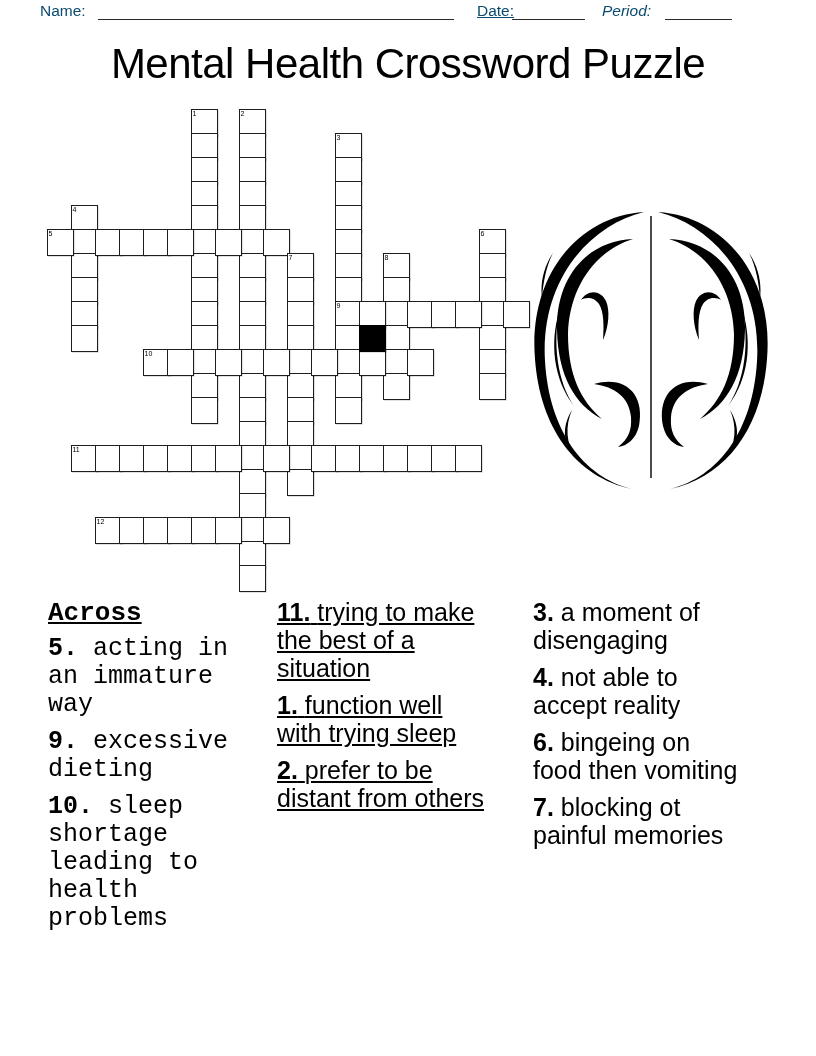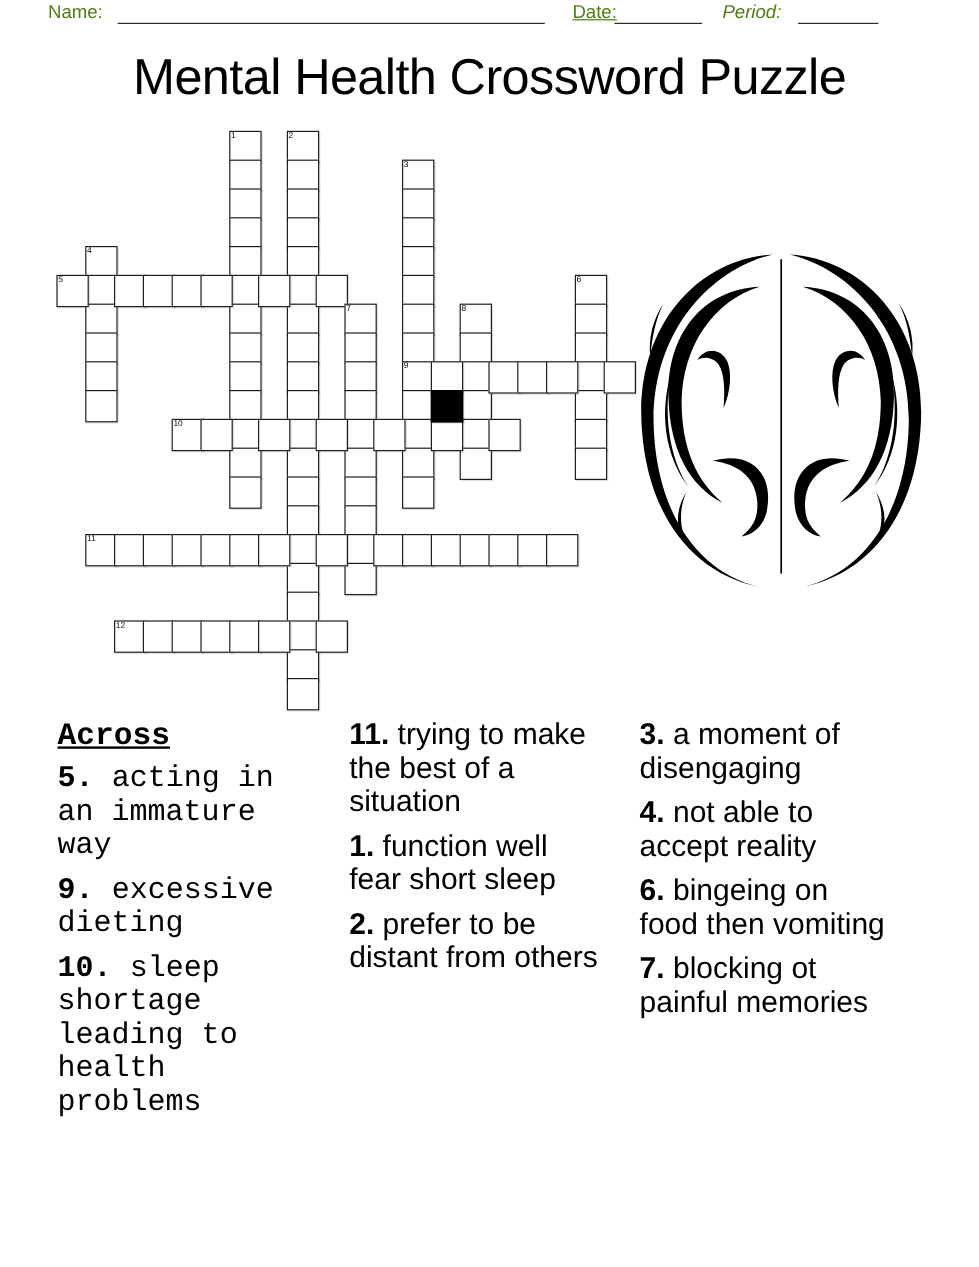--- a/index.html
+++ b/index.html
@@ -2,21 +2,21 @@
 <html><head>
 <meta charset="utf-8">
 <style>
   html,body { margin:0; padding:0; background:#888; }
   .page {
     position:relative; width:816px; height:1056px; margin:0 auto;
     background:#ffffff; overflow:hidden;
     font-family:"Liberation Sans", sans-serif; color:#000;
   }
   
-  .hdr-label { position:absolute; font-size:15.5px; line-height:18px; color:#4d7c0f; }
+  .hdr-label { position:absolute; font-size:15.5px; line-height:18px; color:#0c4a6e; }
   .blank-line { position:absolute; height:17px; border-bottom:1.6px solid #2a2a2a; }
   #name-label   { left:40px;  top:2px; }
   #name-line    { left:98px;  top:2px; width:356px; }
   #date-label   { left:477px; top:2px;text-decoration:underline; }
   #date-line    { left:512px; top:2px; width:73px; }
   #period-label { left:602px; top:2px;font-style:italic; }
   #period-line  { left:665px; top:2px; width:67px; }
 
   .title {
     position:absolute; left:0; right:0; top:40px; margin:0;
@@ -35,21 +35,21 @@
     position:absolute; top:-1px; left:1px;
     font-size:7px; line-height:9px; color:#000;
   }
 
   
   #brain { position:absolute; left:532px; top:208px; }
 
   
   .clues-col { position:absolute; top:598px; font-size:25px; line-height:28px; }
   #clues-col-1 { left:48px;  width:206px;font-family:Liberation Mono, monospace; }
-  #clues-col-2 { left:291px; width:208px; }
+  #clues-col-2 { left:277px; width:208px;text-decoration:underline; }
   #clues-col-3 { left:533px; width:209px; }
   .clue-head {
     font-size:26px; line-height:30px; margin:0 0 7px 0; font-weight:bold;
     text-decoration:underline; text-decoration-thickness:2px; text-underline-offset:2px;
   }
   p.clue { margin:0 0 9px 0; }
   p.clue b { font-weight:bold; }
 </style>
 </head>
 <body>
@@ -234,21 +234,21 @@
   </svg>
 
   <div class="clues-col" id="clues-col-1">
       <h2 class="clue-head">Across</h2>
       <p class="clue"><b>5.</b> <span>acting in an immature way</span></p>
       <p class="clue"><b>9.</b> <span>excessive dieting</span></p>
       <p class="clue"><b>10.</b> <span>sleep shortage leading to health problems</span></p>
     </div>
   <div class="clues-col" id="clues-col-2">
       <p class="clue"><b>11.</b> <span>trying to make the best of a situation</span></p>
-      <p class="clue"><b>1.</b> <span>function well fear short sleep</span></p>
+      <p class="clue"><b>1.</b> <span>function well with trying sleep</span></p>
       <p class="clue"><b>2.</b> <span>prefer to be distant from others</span></p>
     </div>
   <div class="clues-col" id="clues-col-3">
       <p class="clue"><b>3.</b> <span>a moment of disengaging</span></p>
       <p class="clue"><b>4.</b> <span>not able to accept reality</span></p>
       <p class="clue"><b>6.</b> <span>bingeing on food then vomiting</span></p>
       <p class="clue"><b>7.</b> <span>blocking ot painful memories</span></p>
     </div>
 
 </div>

